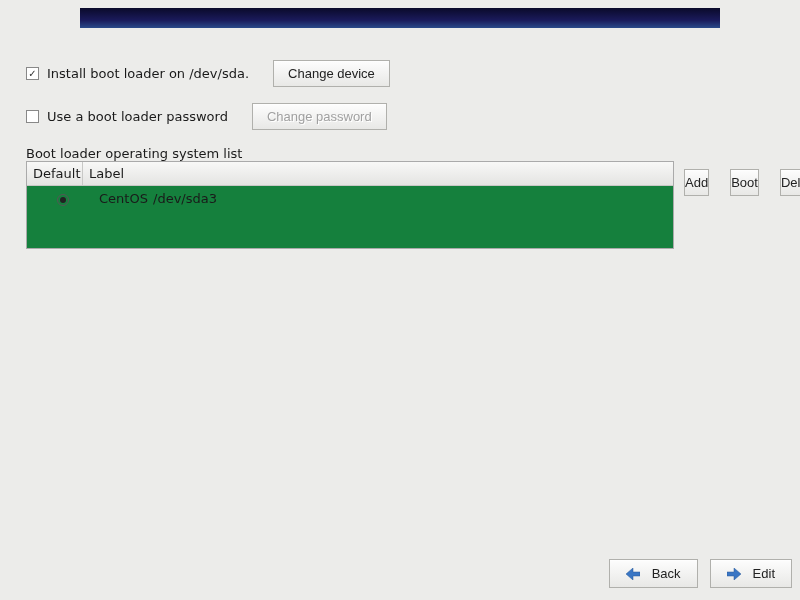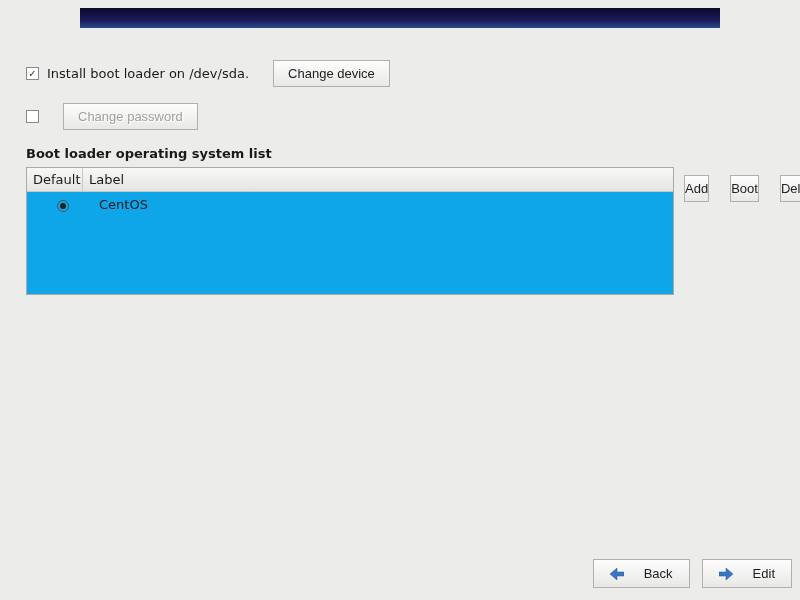--- a/index.html
+++ b/index.html
@@ -55,33 +55,32 @@
       cursor: pointer;
       color: #222;
       box-shadow: 0 1px 0 rgba(255,255,255,0.6) inset;
     }
     .btn:disabled {
       color: #a0a0a0;
       text-shadow: 1px 1px 0 #fff;
       cursor: default;
     }
     .section-title {
-      font-weight: bold;
-      margin-bottom: 6px;
+      font-weight: normal;
     }
     .table-wrap {
       display: flex;
       gap: 10px;
       align-items: flex-start;
     }
     .table-container {
       border: 1px solid #aaa;
-      background: #0ea5e9;
+      background: #15803d;
       width: 648px;
-      height: 128px;
+      height: 88px;
       overflow: hidden;
     }
     .thead {
       display: flex;
       background: linear-gradient(180deg, #f8f8f7, #e4e4e2);
       border-bottom: 1px solid #c8c8c6;
       height: 24px;
       align-items: center;
     }
     .th {
@@ -131,21 +130,21 @@
     .footer {
       position: absolute;
       right: 8px;
       bottom: 12px;
       display: flex;
       gap: 12px;
     }
     .nav-btn {
       display: inline-flex;
       align-items: center;
-      gap: 20px;
+      gap: 12px;
       padding: 6px 16px;
     }
     .arrow-left, .arrow-right {
       width: 14px;
       height: 12px;
       display: inline-block;
     }
   </style>
 </head>
 <body>
@@ -156,39 +155,41 @@
 
   <div class="row">
     <span class="checkbox">✓</span>
     <span>Install boot loader on /dev/sda.</span>
     <span style="width:8px"></span>
     <button class="btn">Change device</button>
   </div>
 
   <div class="row">
     <span class="checkbox"></span>
+    <span>Use a boot loader password</span>
     <span style="width:8px"></span>
     <button class="btn" disabled="">Change password</button>
   </div>
 
   <div class="section-title">Boot loader operating system list</div>
 
   <div class="table-wrap">
     <div class="table-container">
       <div class="thead">
         <div class="th col-default">Default</div>
         <div class="th col-label">Label</div>
       </div>
       <div class="trow">
         <div class="td col-default">
           <span class="radio">
               <span class="dot"></span>
             </span>
         </div>
         <div class="td col-label">CentOS</div>
+        <div class="td col-device">/dev/sda3</div>
       </div>
     </div>
 
     <div class="side-buttons">
       <button class="btn">Add</button>
       <button class="btn">Boot</button>
       <button class="btn">Delete</button>
     </div>
   </div>
 

